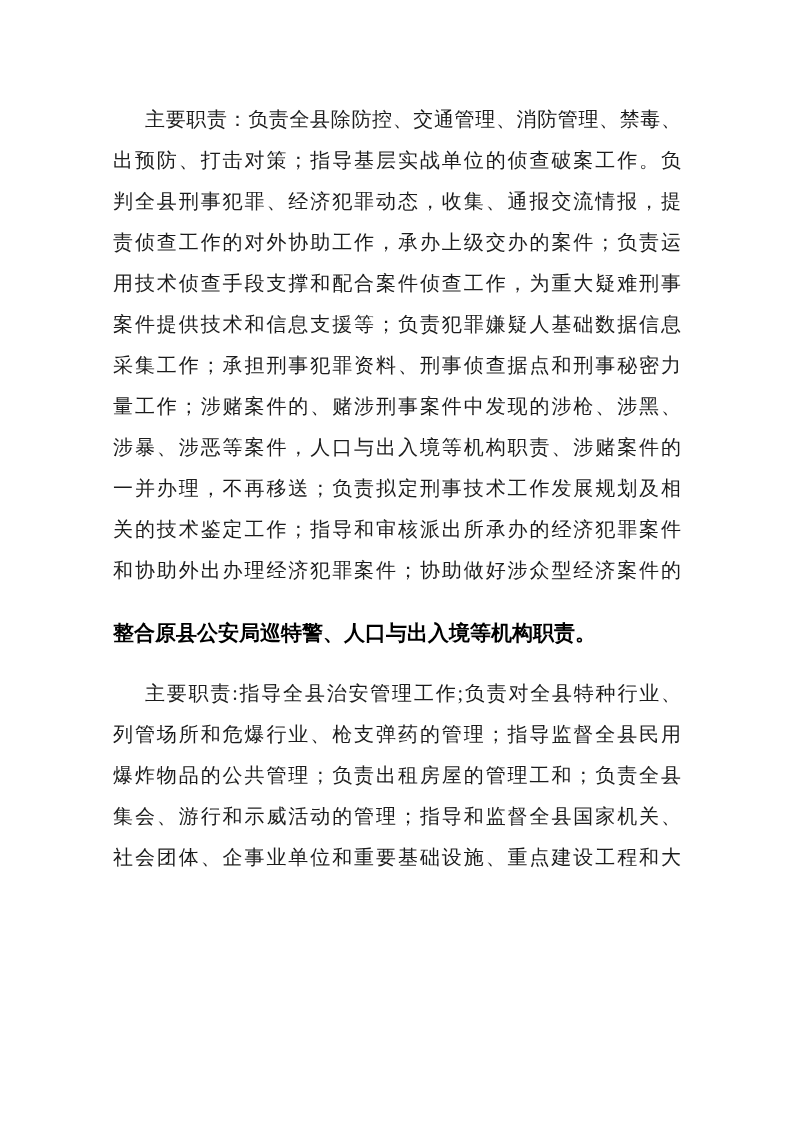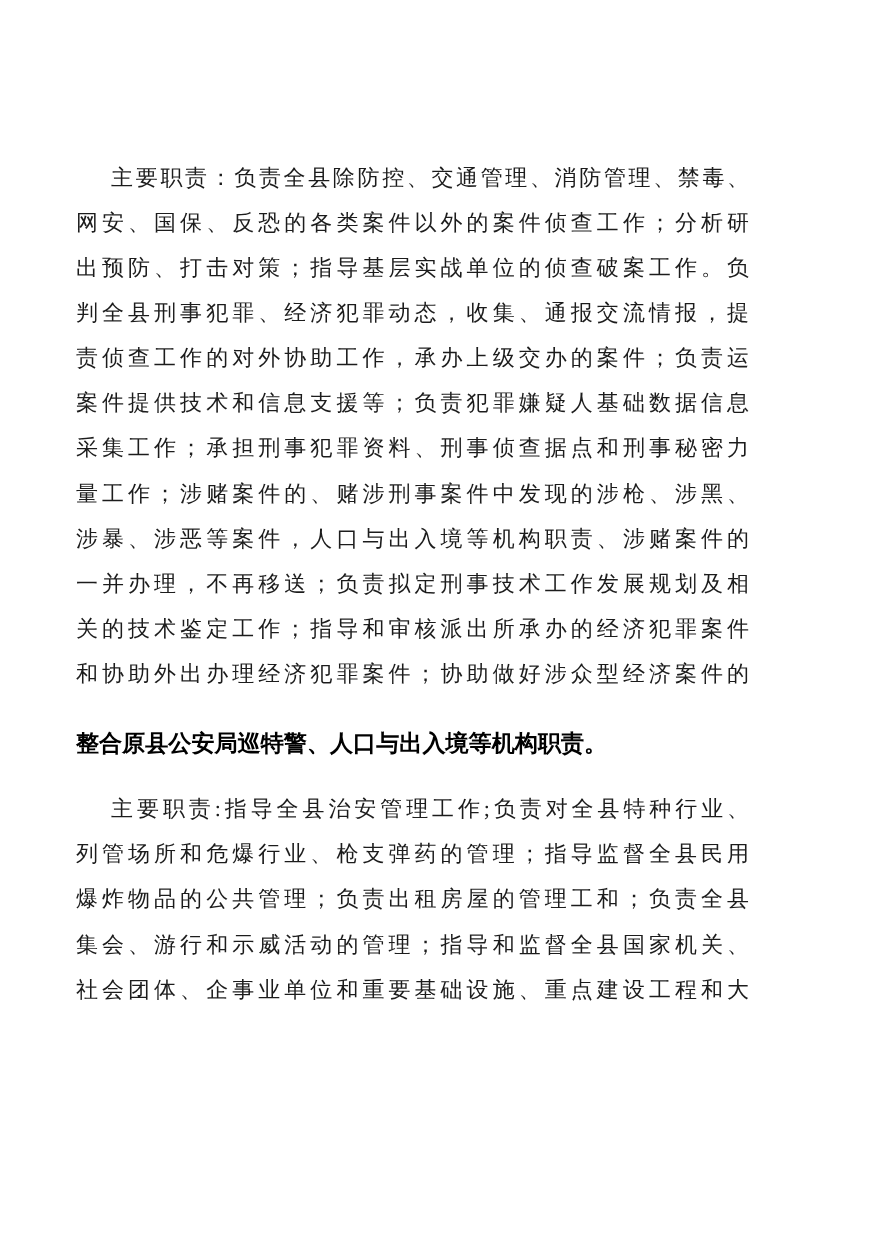--- a/index.html
+++ b/index.html
@@ -6,25 +6,24 @@
     margin: 0;
     padding: 0;
     background: #ffffff;
   }
   .page {
     position: relative;
     width: 793px;
     height: 1048px;
     background: #ffffff;
     box-sizing: border-box;
-    padding: 99px 112px 0 69px;
+    padding: 99px 112px 0 113px;
     overflow: hidden;
     font-family: "Liberation Serif", "DejaVu Serif", serif;
     color: #1c1c1c;
-    margin-top: 43px;
   }
   .body-line {
     height: 41px;
     line-height: 41px;
     font-size: 20px;
     text-align: justify;
     text-justify: inter-character;
   }
   .heading-line {
     height: 38px;
@@ -41,24 +40,24 @@
   .section-heading { margin-top: 23px; }
   .para-2 { margin-top: 21px; }
 </style>
 </head>
 <body>
 
 <div class="page">
 
   <div class="para">
     <div class="body-line jfull ind">主要职责：负责全县除防控、交通管理、消防管理、禁毒、</div>
-    <div class="body-line jfull">网安、国保、反恐的各类案件以外的案件侦查工作；分析研</div>
     <div class="body-line jfull">出预防、打击对策；指导基层实战单位的侦查破案工作。负</div>
     <div class="body-line jfull">判全县刑事犯罪、经济犯罪动态，收集、通报交流情报，提</div>
     <div class="body-line jfull">责侦查工作的对外协助工作，承办上级交办的案件；负责运</div>
+    <div class="body-line jfull">用技术侦查手段支撑和配合案件侦查工作，为重大疑难刑事</div>
     <div class="body-line jfull">案件提供技术和信息支援等；负责犯罪嫌疑人基础数据信息</div>
     <div class="body-line jfull">采集工作；承担刑事犯罪资料、刑事侦查据点和刑事秘密力</div>
     <div class="body-line jfull">量工作；涉赌案件的、赌涉刑事案件中发现的涉枪、涉黑、</div>
     <div class="body-line jfull">涉暴、涉恶等案件，人口与出入境等机构职责、涉赌案件的</div>
     <div class="body-line jfull">一并办理，不再移送；负责拟定刑事技术工作发展规划及相</div>
     <div class="body-line jfull">关的技术鉴定工作；指导和审核派出所承办的经济犯罪案件</div>
     <div class="body-line jfull">和协助外出办理经济犯罪案件；协助做好涉众型经济案件的</div>
   </div>
 
   <div class="section-heading">

